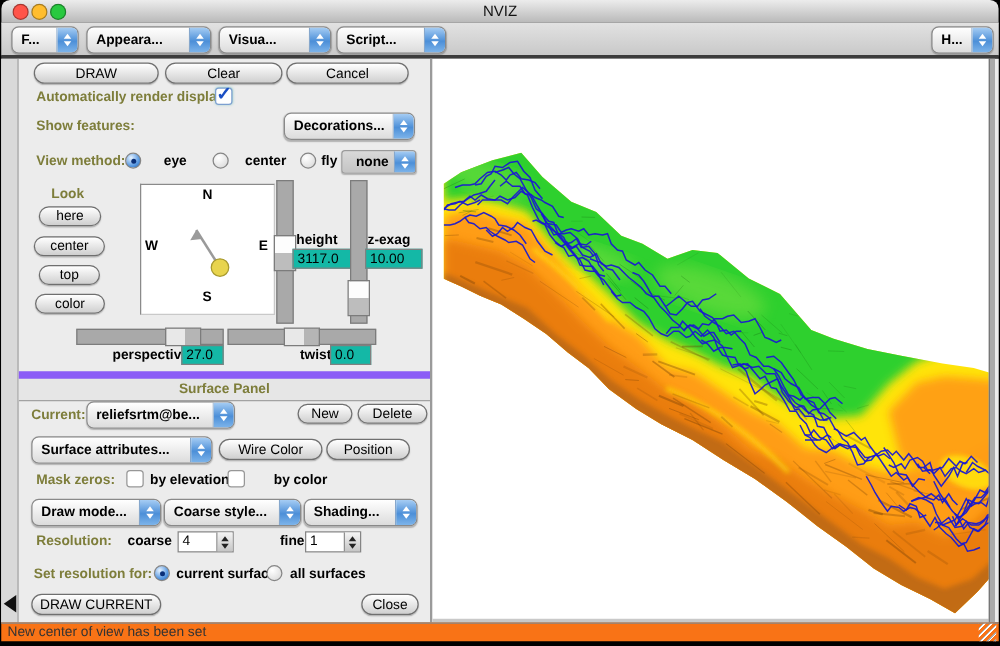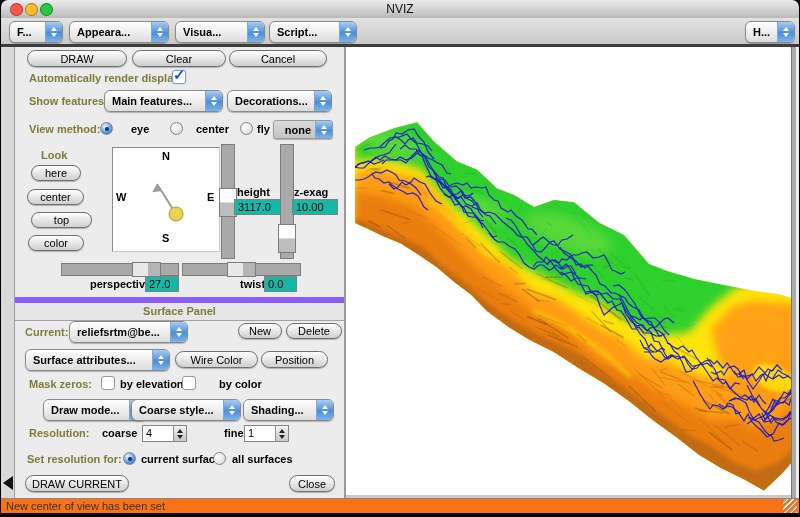--- a/index.html
+++ b/index.html
@@ -129,27 +129,20 @@
     <div id="panel">
 
       <button class="pill" style="left:12px;top:3px;width:100px;height:17px;">DRAW</button>
       <button class="pill" style="left:117px;top:3px;width:94px;height:17px;">Clear</button>
       <button class="pill" style="left:214px;top:3px;width:98px;height:17px;">Cancel</button>
 
       <span class="olab" style="left:14px;top:25px;">Automatically render display:</span>
       <span class="cb on" style="left:157px;top:23px;"></span>
 
       <span class="olab" style="left:14px;top:48px;">Show features:</span>
-      <div class="popup" style="left:89px;top:43px;width:117px;">
-        <span class="pp-label">Main features...</span>
-        <span class="pp-step">
-            <i class="tri-up"></i>
-            <i class="tri-dn"></i>
-          </span>
-      </div>
       <div class="popup" style="left:212px;top:43px;width:103px;">
         <span class="pp-label">Decorations...</span>
         <span class="pp-step">
             <i class="tri-up"></i>
             <i class="tri-dn"></i>
           </span>
       </div>
 
       <span class="olab" style="left:14px;top:76px;">View method:</span>
       <span class="radio sel" style="left:85px;top:75px;"></span>
@@ -162,21 +155,21 @@
         <span class="pp-label">none</span>
         <span class="pp-step">
             <i class="tri-up"></i>
             <i class="tri-dn"></i>
           </span>
       </div>
 
       <span class="olab" style="left:26px;top:102px;">Look</span>
       <button class="pill" style="left:16px;top:118px;width:50px;height:16px;">here</button>
       <button class="pill" style="left:12px;top:142px;width:57px;height:16px;">center</button>
-      <button class="pill" style="left:16px;top:165px;width:61px;height:16px;">top</button>
+      <button class="pill" style="left:16px;top:165px;width:49px;height:16px;">top</button>
       <button class="pill" style="left:13px;top:188px;width:56px;height:16px;">color</button>
 
       <div id="compass">
         <span class="cletter" style="left:49px;top:2px;">N</span>
         <span class="cletter" style="left:3px;top:43px;">W</span>
         <span class="cletter" style="left:94px;top:43px;">E</span>
         <span class="cletter" style="left:49px;top:84px;">S</span>
         <svg width="106" height="103">
           <line x1="63" y1="66" x2="44" y2="36" stroke="#9a9a9a" stroke-width="2"></line>
           <polygon points="44,36 41,45 50,42" fill="#9a9a9a" transform="rotate(12 44 36)"></polygon>
@@ -226,21 +219,21 @@
       </div>
       <button class="pill" style="left:160px;top:304px;width:83px;height:17px;">Wire Color</button>
       <button class="pill" style="left:246px;top:304px;width:67px;height:17px;">Position</button>
 
       <span class="olab" style="left:14px;top:331px;">Mask zeros:</span>
       <span class="cb" style="left:86px;top:329px;"></span>
       <span class="blab" style="left:105px;top:331px;">by elevation</span>
       <span class="cb" style="left:167px;top:329px;"></span>
       <span class="blab" style="left:204px;top:331px;">by color</span>
 
-      <div class="popup" style="left:10px;top:352px;width:102px;margin-left:18px;">
+      <div class="popup" style="left:10px;top:352px;width:102px;">
         <span class="pp-label">Draw mode...</span>
         <span class="pp-step">
             <i class="tri-up"></i>
             <i class="tri-dn"></i>
           </span>
       </div>
       <div class="popup" style="left:116px;top:352px;width:108px;">
         <span class="pp-label">Coarse style...</span>
         <span class="pp-step">
             <i class="tri-up"></i>

